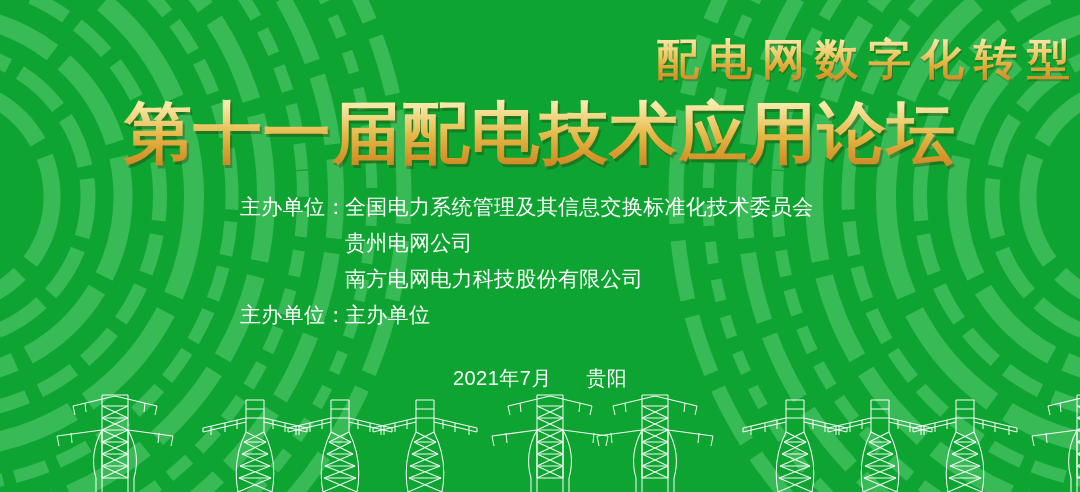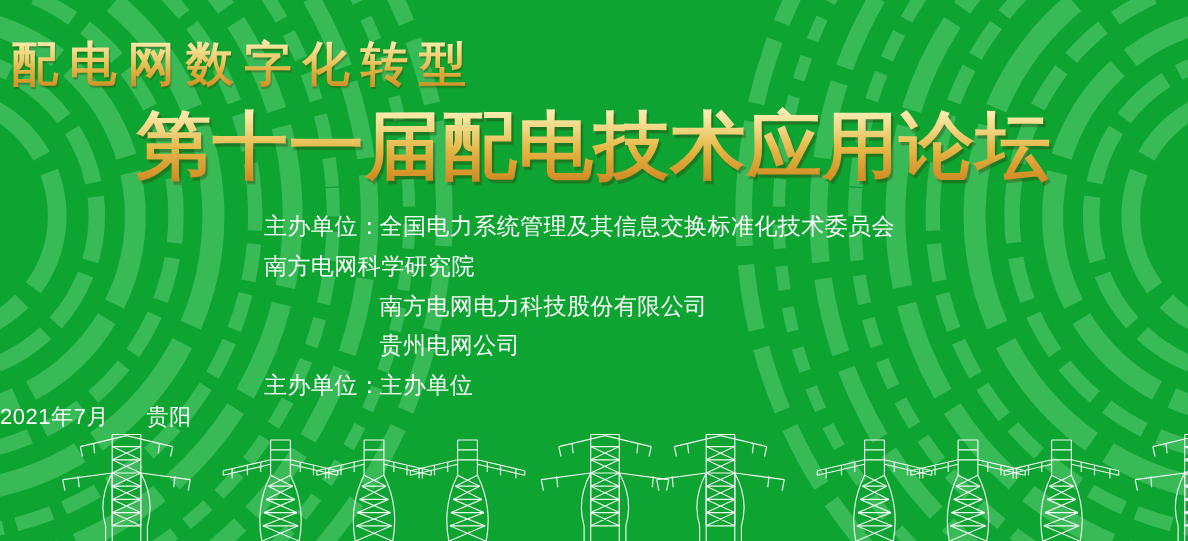--- a/index.html
+++ b/index.html
@@ -36,21 +36,21 @@
 
   
   .content{
     position:absolute; inset:0;
     z-index:5;
   }
 
   .title-main{
     position:absolute;
     top:33px; left:0; right:0;
-    text-align:left;
+    text-align:right;
     font-size:43px;
     line-height:52px;
     font-weight:700;
     letter-spacing:10px;
     text-indent:10px;
     background:linear-gradient(180deg,
         #fdf3c0 0%,
         #f6e29a 18%,
         #ecc863 44%,
         #e0ad3e 62%,
@@ -98,20 +98,21 @@
     letter-spacing:.3px;
     white-space:nowrap;
   }
   .org-row{ display:flex; align-items:baseline; }
   .org-label{ width:105px; flex:0 0 105px; }
   .org-value{ flex:1 1 auto; }
 
   .date-line{
     position:absolute;
     top:365px; left:0; right:0;
+    text-align:center;
     color:#ffffff;
     font-size:20px;
     letter-spacing:.5px;
     white-space:nowrap;
   }
   .date-sep{ display:inline-block; width:22px; }
 </style>
 </head>
 <body>
 
@@ -207,31 +208,30 @@
     <div class="title-sub">第十一届配电技术应用论坛</div>
 
     <div class="org-block">
 
       <div class="org-row">
         <span class="org-label">主办单位：</span>
         <span class="org-value">全国电力系统管理及其信息交换标准化技术委员会</span>
       </div>
 
       <div class="org-row">
-        <span class="org-value">南方电网科学研究院</span>
+      </div>
+
+      <div class="org-row">
+        <span class="org-label"></span>
+        <span class="org-value">贵州电网公司</span>
       </div>
 
       <div class="org-row">
         <span class="org-label"></span>
         <span class="org-value">南方电网电力科技股份有限公司</span>
-      </div>
-
-      <div class="org-row">
-        <span class="org-label"></span>
-        <span class="org-value">贵州电网公司</span>
       </div>
 
       <div class="org-row">
         <span class="org-label">主办单位：</span>
         <span class="org-value">主办单位</span>
       </div>
 
     </div>
 
     <div class="date-line">

